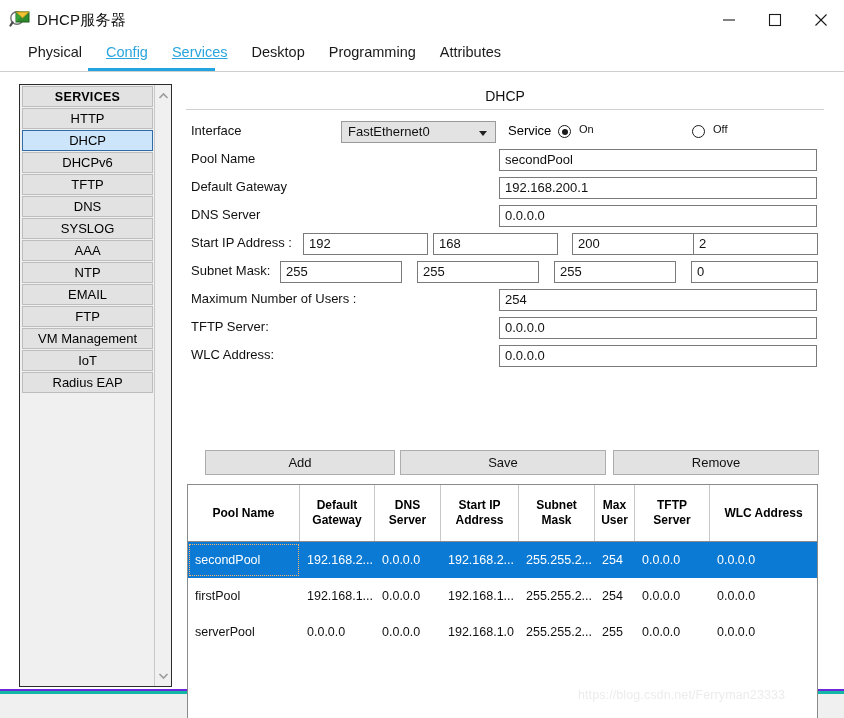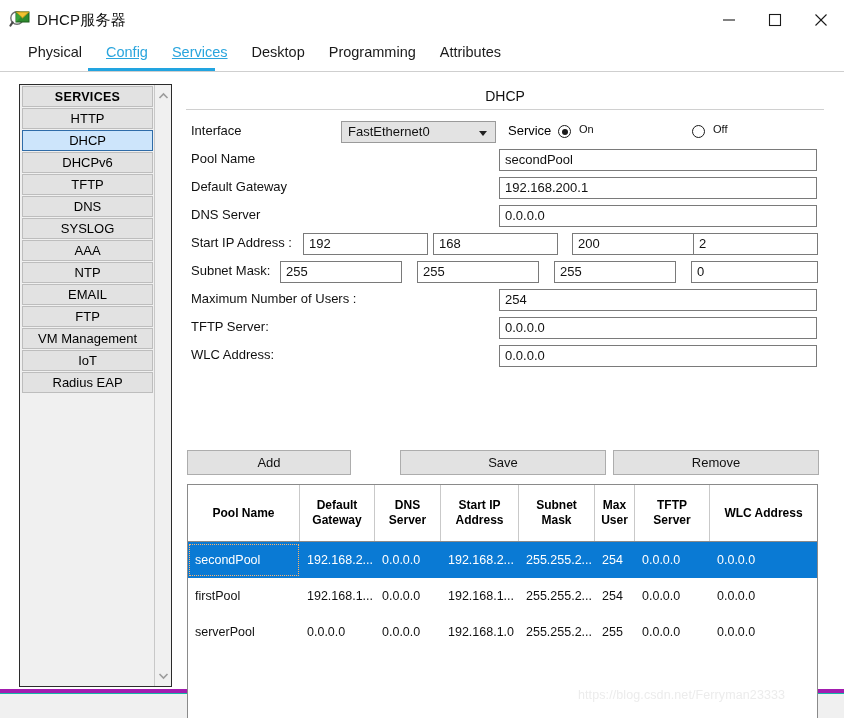--- a/index.html
+++ b/index.html
@@ -8,22 +8,22 @@
     width: 844px; height: 718px;
     overflow: hidden;
     background: #f0f0f0;
     font-family: "Liberation Sans", sans-serif;
   }
 
   
   #window {
     position: absolute; left: 0; top: 0;
     width: 844px; height: 694px;
-    background: #a21caf;
-    border-bottom: 1px solid #14b8a6;
+    background: #6d28d9;
+    border-bottom: 3px solid #14b8a6;
   }
 
   
   #titlebar {
     position: absolute; left: 0; top: 0;
     width: 844px; height: 40px;
     background: #ffffff;
     display: flex; align-items: center;
   }
   #app-icon {
@@ -382,21 +382,21 @@
         <div class="lbl">TFTP Server:</div>
         <div class="fld" style="left:313px; width:318px;">0.0.0.0</div>
       </div>
 
       <div class="row" style="top:261px;">
         <div class="lbl">WLC Address:</div>
         <div class="fld" style="left:313px; width:318px;">0.0.0.0</div>
       </div>
 
       <div id="btnrow">
-        <div class="btn" style="left:1px;   width:164px;">Add</div>
+        <div class="btn" style="left:19px;   width:190px;">Add</div>
         <div class="btn" style="left:214px; width:206px;">Save</div>
         <div class="btn" style="left:427px; width:206px;">Remove</div>
       </div>
 
       <div id="table-wrap">
         <div id="thead">
           <div class="th" style="width:112px;">
               <span>Pool Name</span>
             </div>
           <div class="th" style="width:75px;">

